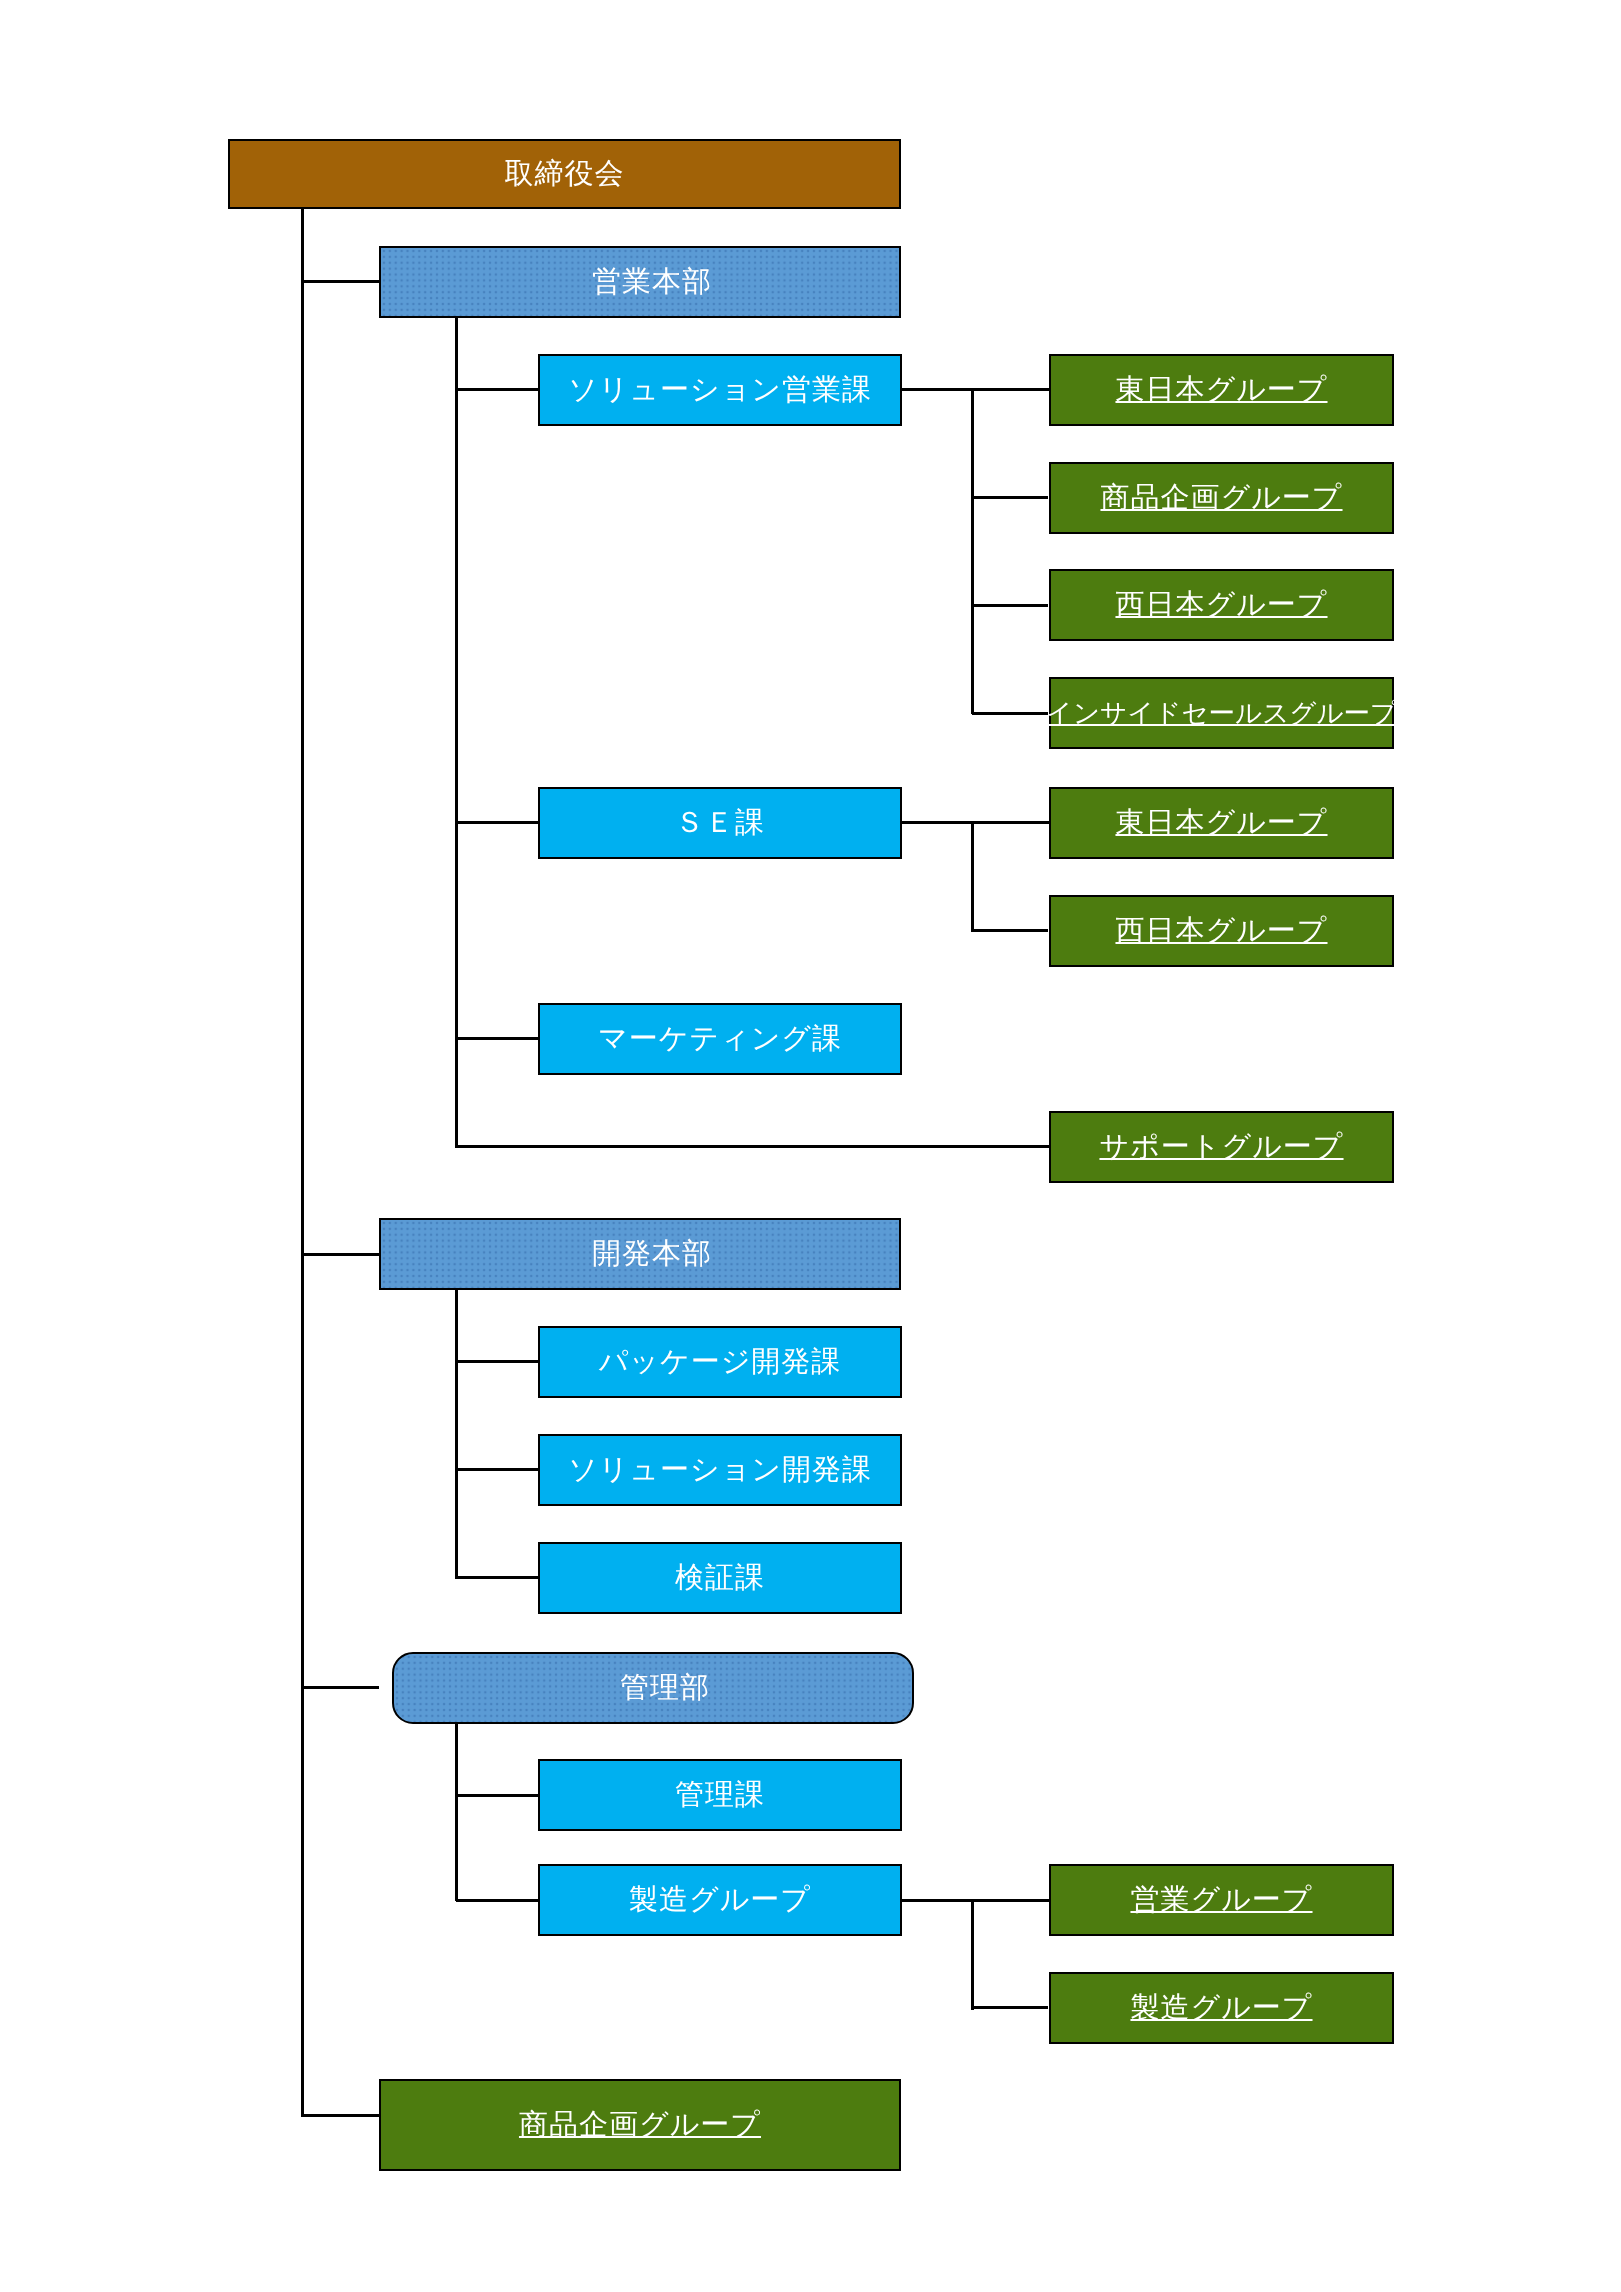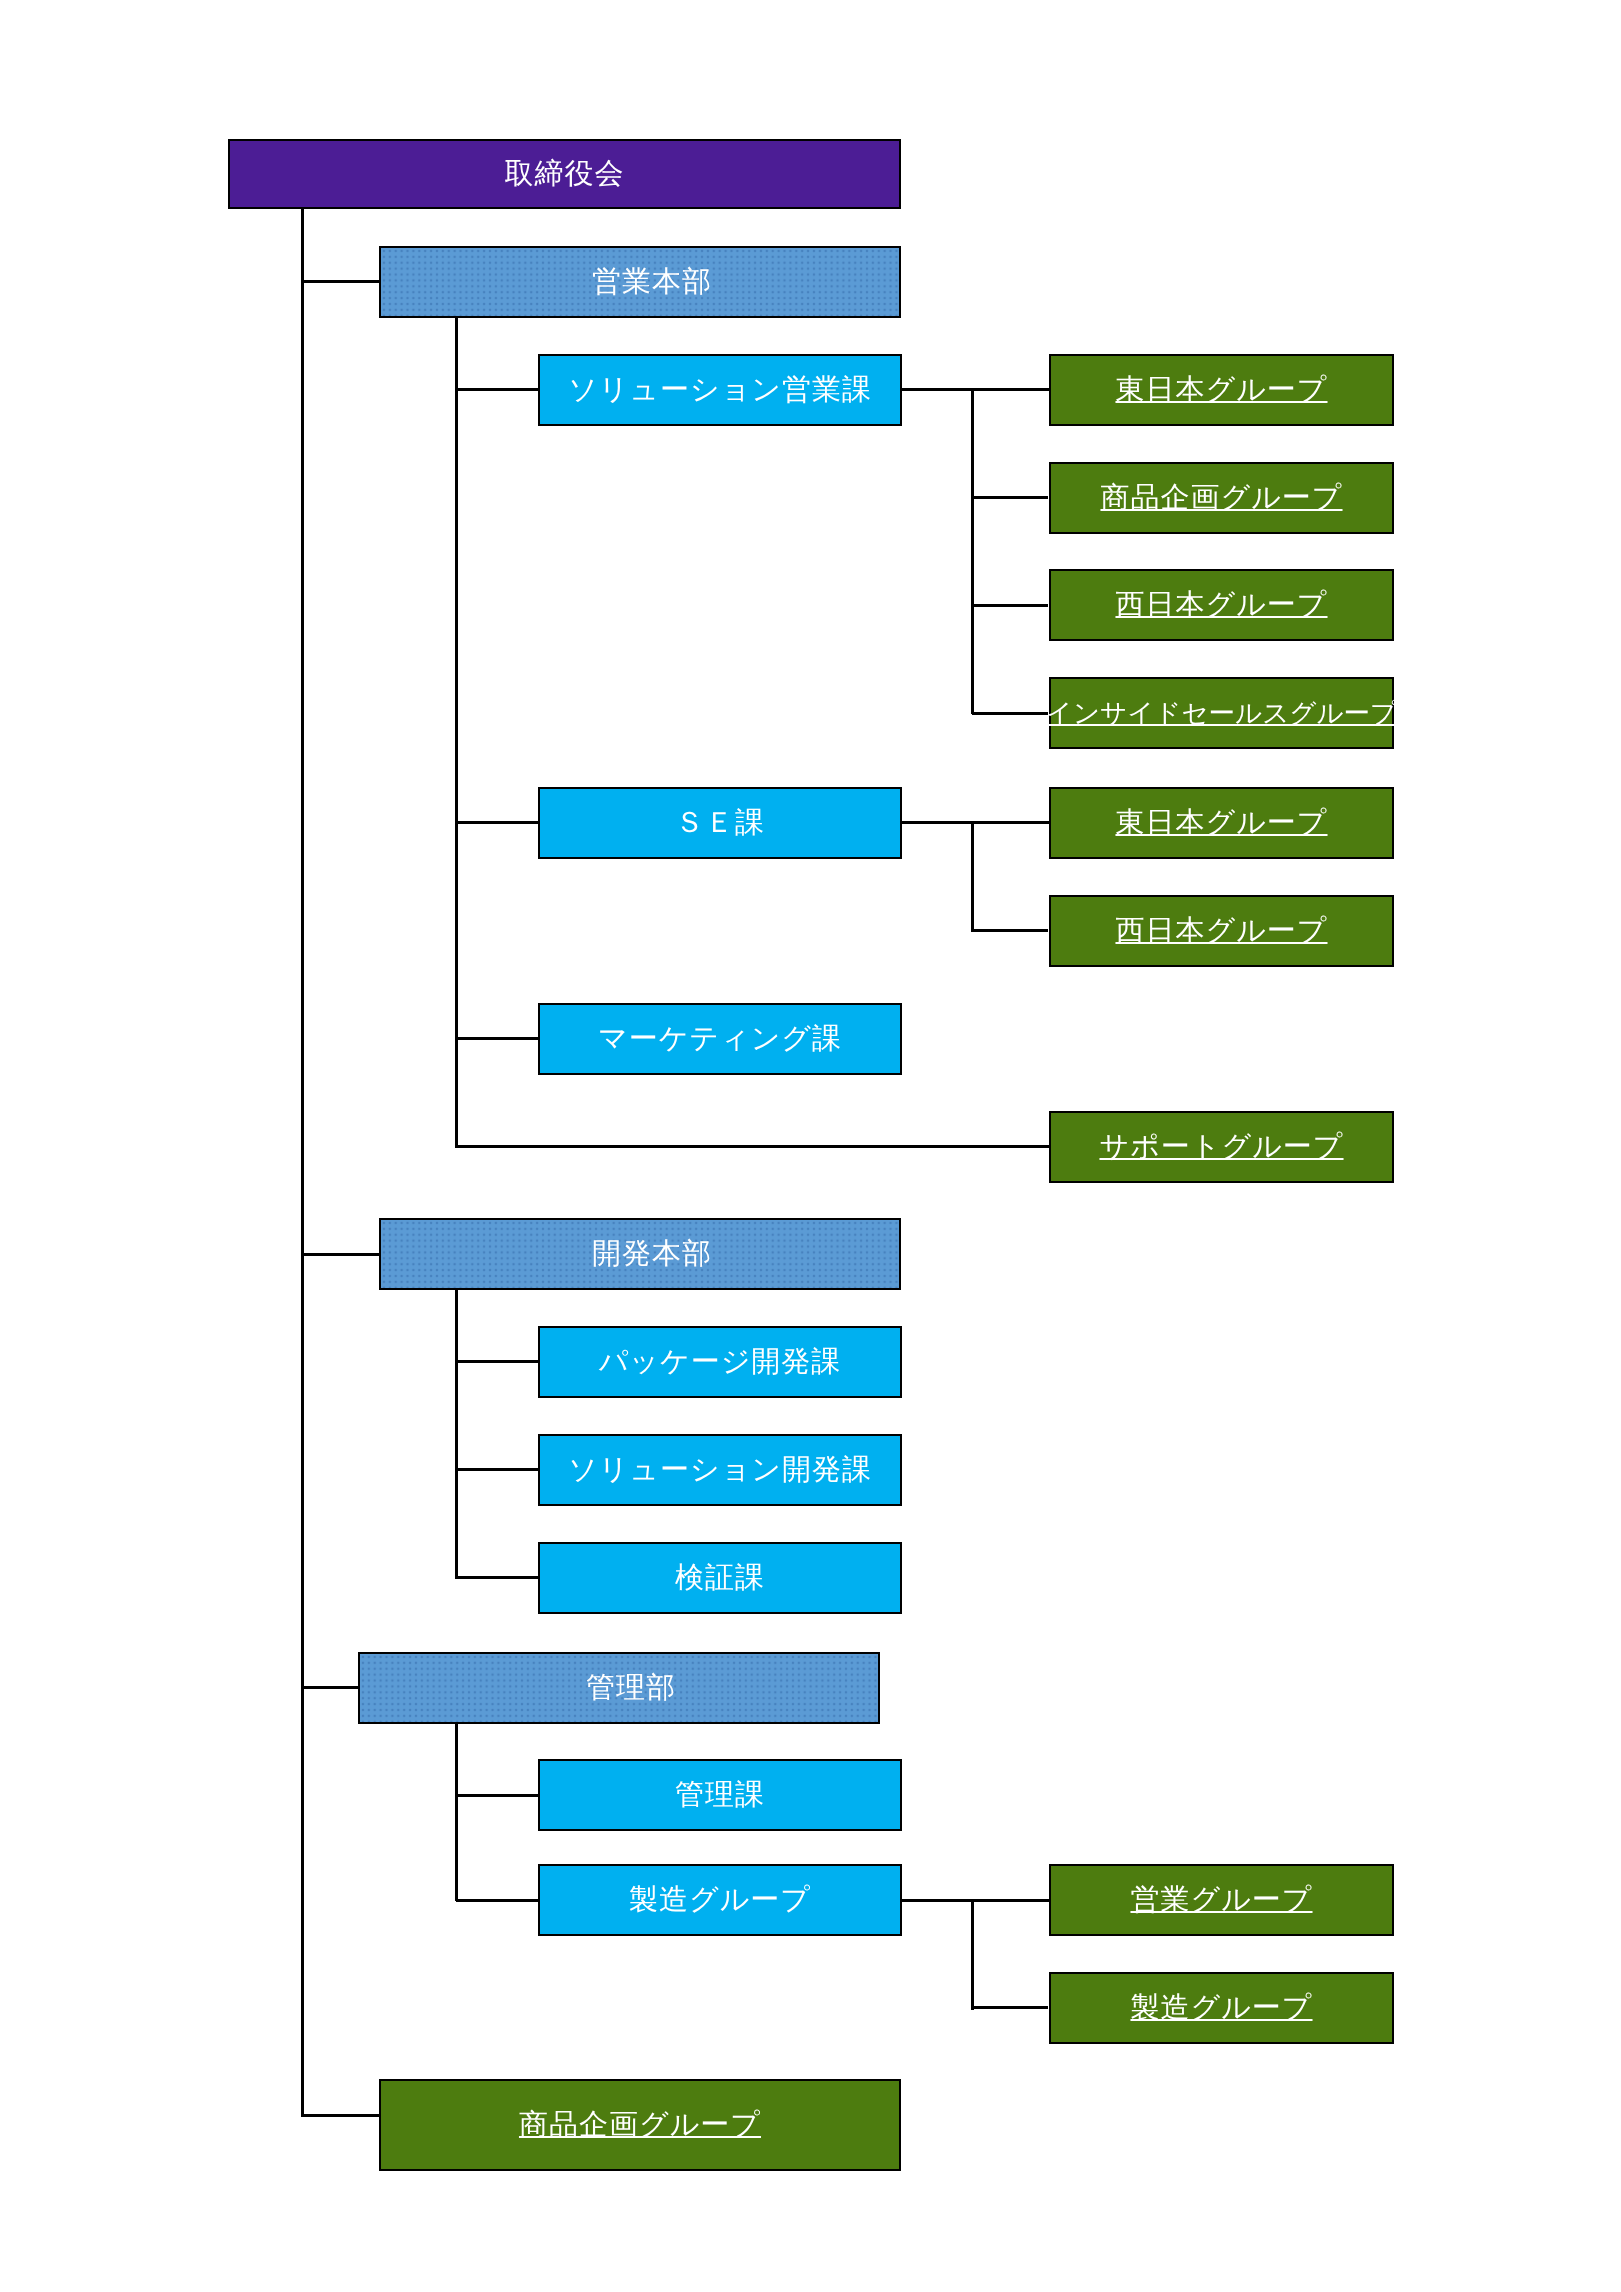--- a/index.html
+++ b/index.html
@@ -17,21 +17,21 @@
     border: 2.9px solid #000000;
     color: #ffffff;
     display: flex;
     align-items: center;
     justify-content: center;
     font-size: 29px;
     letter-spacing: 1px;
     white-space: nowrap;
     text-align: center;
   }
-  .board    { background: #4c1d95; }
+  .board    { background: #a16207; }
   .division {
     background-color: #5B9BD5;
     background-image: radial-gradient(circle, rgba(35,85,150,0.35) 1.3px, rgba(0,0,0,0) 1.6px);
     background-size: 5.9px 5.9px;
     padding-left: 24px;
   }
   .section  { background: #00B0F0; }
   .group    { background: #4d7c0f; text-decoration: underline; }
   .h-line, .v-line { position: absolute; background: #000000; }
   .h-line { height: 2.9px; }
@@ -97,21 +97,21 @@
   <div class="box group" style="left:1049px; top:1111px; width:345px; height:72px;">サポートグループ</div>
 
   <div class="box division" style="left:379px; top:1218px; width:522px; height:72px;">開発本部</div>
 
   <div class="box section" style="left:538px; top:1326px; width:364px; height:72px;">パッケージ開発課</div>
 
   <div class="box section" style="left:538px; top:1434px; width:364px; height:72px;">ソリューション開発課</div>
 
   <div class="box section" style="left:538px; top:1542px; width:364px; height:72px;">検証課</div>
 
-  <div class="box division" style="left:358px; top:1652px; width:522px; height:72px;">管理部</div>
+  <div class="box division" style="left:392px; top:1652px; width:522px; height:72px;border-radius:21px;">管理部</div>
 
   <div class="box section" style="left:538px; top:1759px; width:364px; height:72px;">管理課</div>
 
   <div class="box section" style="left:538px; top:1864px; width:364px; height:72px;">製造グループ</div>
 
   <div class="box group" style="left:1049px; top:1864px; width:345px; height:72px;">営業グループ</div>
 
   <div class="box group" style="left:1049px; top:1972px; width:345px; height:72px;">製造グループ</div>
 
   <div class="box group" style="left:379px; top:2079px; width:522px; height:92px;">商品企画グループ</div>

